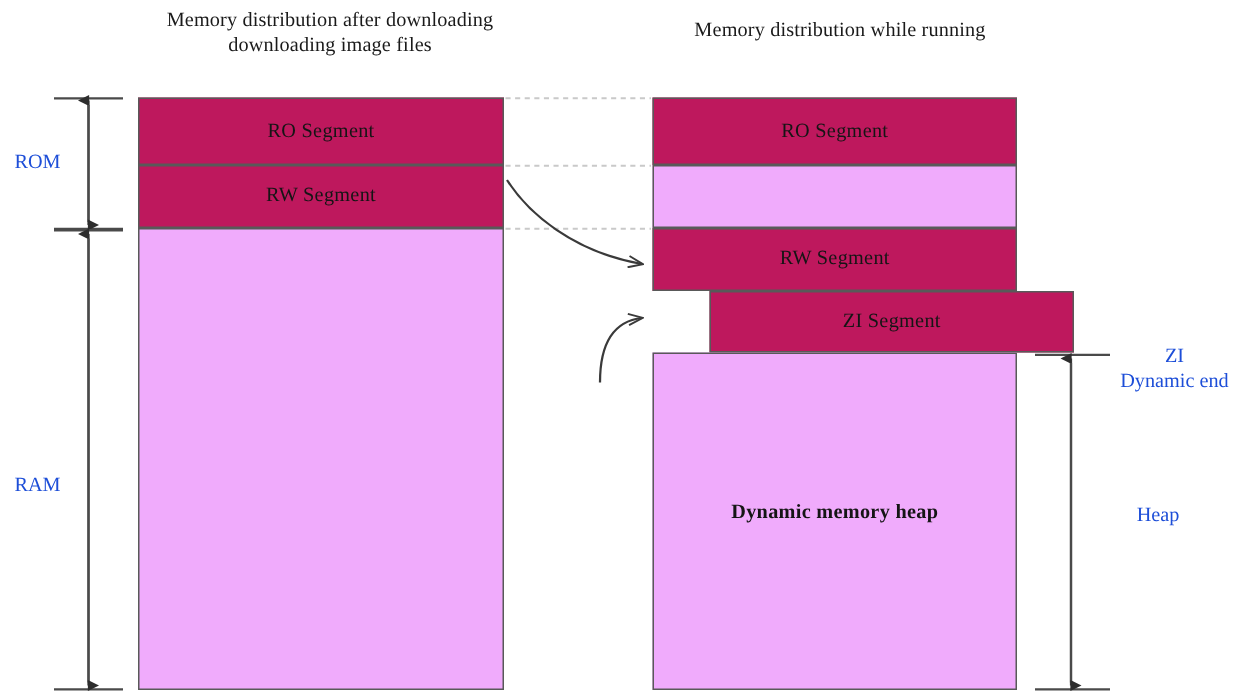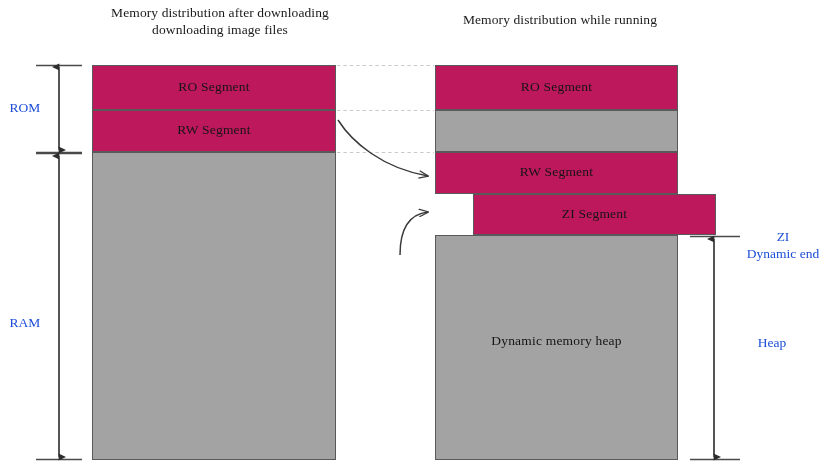--- a/index.html
+++ b/index.html
@@ -32,21 +32,21 @@
   }
   #title-left  { left: 110px; top: 4px;  width: 220px; }
   #title-right { left: 455px; top: 11px; width: 210px; }
 
   .block {
     position: absolute;
     box-sizing: border-box;
     border: 1.4px solid #595959;
   }
   .seg-fill   { background: #be185d; }
-  .empty-fill { background: #a3a3a3; }
+  .empty-fill { background: #f0abfc; font-weight: bold; }
 
   .seg-label {
     position: absolute;
     left: 0;
     width: 100%;
     text-align: center;
     font-size: 13.5px;
     color: #151515;
     letter-spacing: 0.2px;
   }

